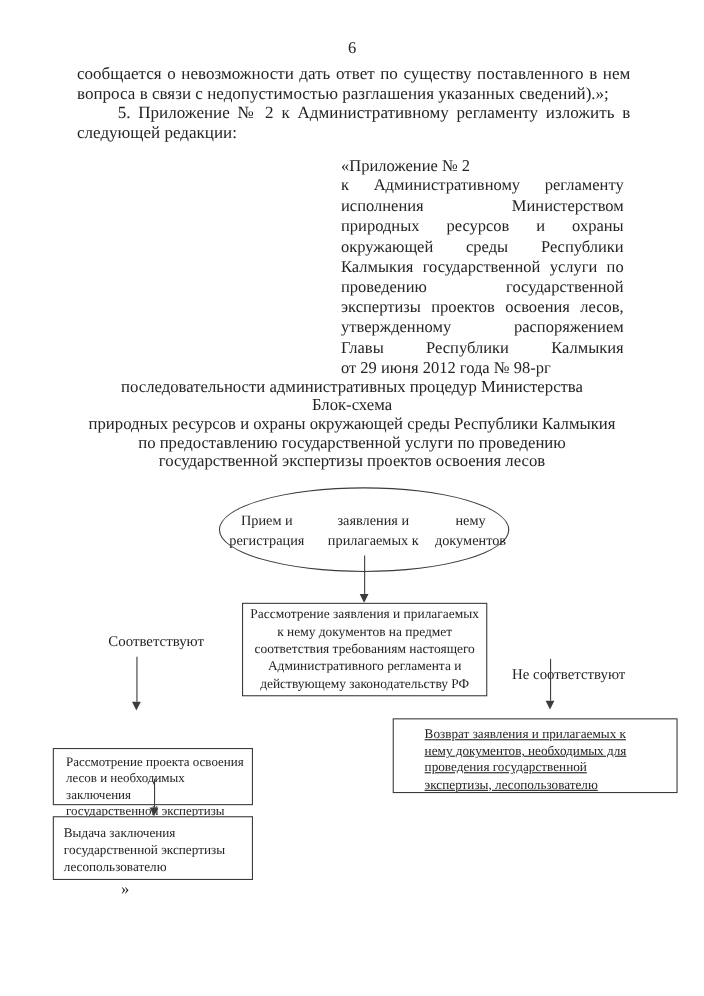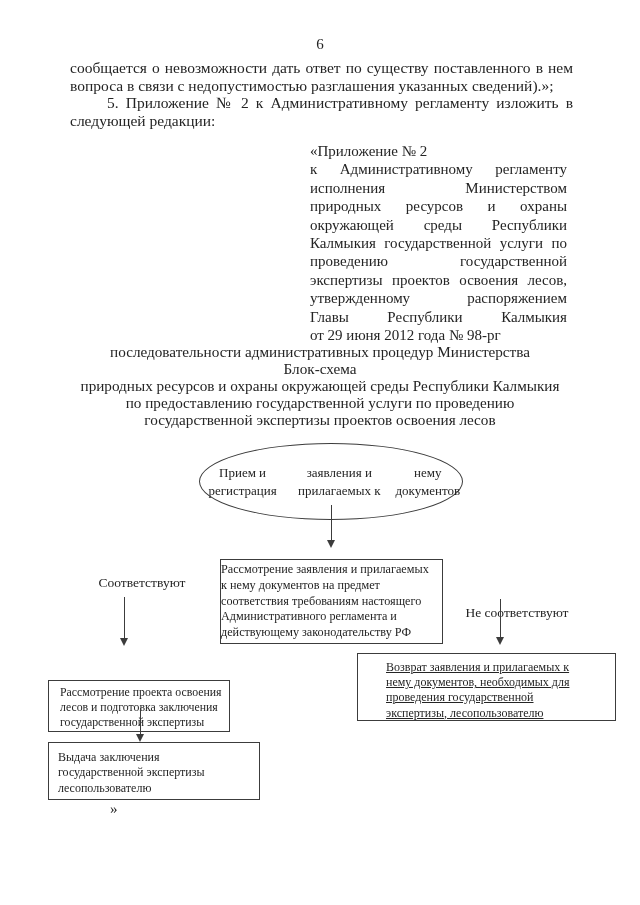--- a/index.html
+++ b/index.html
@@ -58,36 +58,35 @@
   }
   .flowbox {
     position: absolute;
     border: 1px solid var(--line_color);
     background: var(--paper);
   }
   .box-review {
     left: 220px; top: 548px; width: 223px; height: 85px;
     font-size: 12.2px; line-height: 15.8px;
     display: flex; flex-direction: column; justify-content: center;
-    text-align: left;
-    margin-top: 11px;
+    text-align: center;
   }
   .box-left-result {
     left: 48px; top: 680px; width: 182px; height: 52px;
     font-size: 11.8px; line-height: 15px;
     padding: 4px 4px 0 11px;
   }
   .box-right-return {
     left: 357px; top: 653px; width: 259px; height: 68px;
     font-size: 12px; line-height: 15.2px;
     padding: 6px 4px 0 28px;
     text-decoration: underline;
   }
   .box-issue {
-    left: 48px; top: 742px; width: 212px; height: 58px;
+    left: 48px; top: 742px; width: 182px; height: 58px;
     font-size: 12px; line-height: 15.3px;
     padding: 7px 4px 0 9px;
     font-family: Liberation Serif, serif;
   }
   .branch-label {
     position: absolute;
     font-size: 13.5px;
     text-align: center;
   }
   .lbl-left  { left: 90px;  top: 575px; width: 104px; }
@@ -167,21 +166,21 @@
   <div class="branch-label lbl-right">Не соответствуют</div>
 
   <div class="vline" style="left:124px; top:597px; height:41px;"></div>
   <div class="ahead" style="left:120px; top:638px;"></div>
 
   <div class="vline" style="left:500px; top:599px; height:38px;"></div>
   <div class="ahead" style="left:496px; top:637px;"></div>
 
   <div class="flowbox box-left-result">
     <div class="line">Рассмотрение проекта освоения</div>
-    <div class="line">лесов и подготовка заключения</div>
+    <div class="line">лесов и необходимых заключения</div>
     <div class="line">государственной экспертизы</div>
   </div>
 
   <div class="flowbox box-right-return">
     <div class="line">Возврат заявления и прилагаемых к</div>
     <div class="line">нему документов, необходимых для</div>
     <div class="line">проведения государственной</div>
     <div class="line">экспертизы, лесопользователю</div>
   </div>
 

